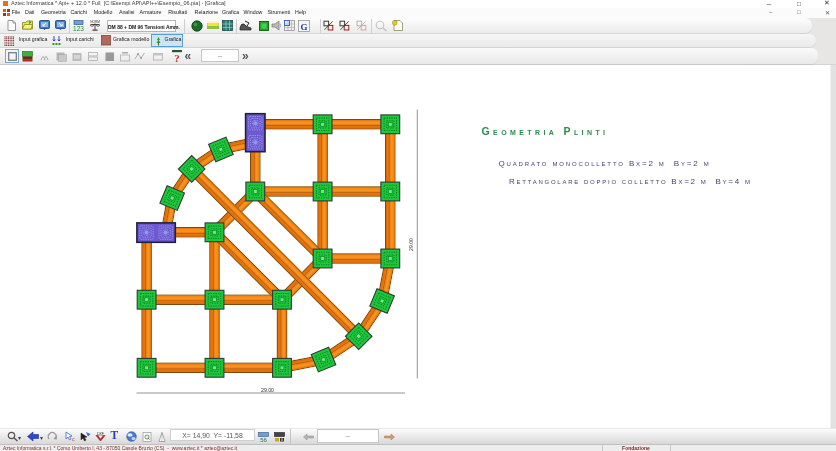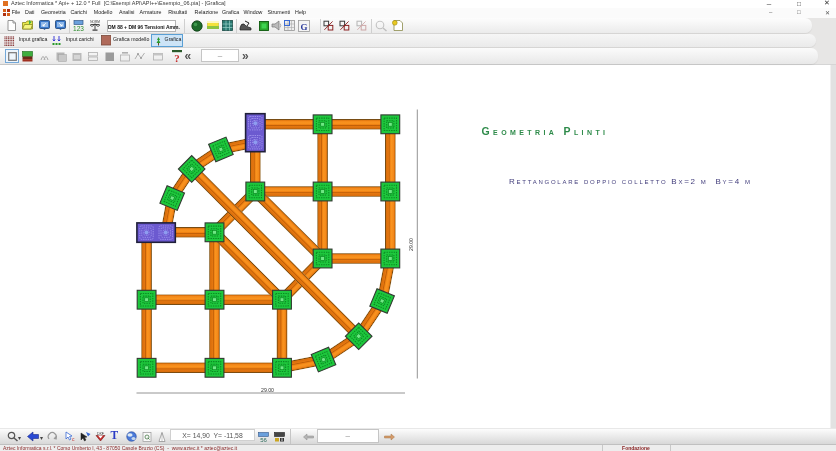--- a/index.html
+++ b/index.html
@@ -757,20 +757,21 @@
         <rect x="321.6" y="292.7" width="3.8" height="3.8" fill="#6ee884" stroke="#0a8a22" stroke-width="0.7"></rect>
       </g>
 
 <line x1="417.3" y1="44.5" x2="417.3" y2="313.5" stroke="#888" stroke-width="0.9"></line>
 <text x="413.4" y="179.5" font-size="5.2" fill="#333" text-anchor="middle" transform="rotate(-90 413.4 179.5)">29.00</text>
 <line x1="136.5" y1="328.0" x2="405" y2="328.0" stroke="#888" stroke-width="0.9"></line>
 <text x="267.5" y="326.5" font-size="5.2" fill="#333" text-anchor="middle">29.00</text>
 </svg>
   <div class="abs" style="left:830px;top:0;width:6px;height:363px;background:#e2e2e2;border-left:1px solid #f0f0f0"></div>
   <div class="gtxt" style="left:481.5px;top:60.900000000000006px;font-size:10.5px;letter-spacing:3.4px;color:#2e8b4a;font-weight:bold;font-variant:small-caps">Geometria Plinti</div>
+  <div class="gtxt" style="left:498.5px;top:94.5px;font-size:8px;letter-spacing:1.85px;color:#45407e;font-variant:small-caps">Quadrato monocolletto Bx=2 m&nbsp;&nbsp;By=2 m</div>
   <div class="gtxt" style="left:509px;top:112.5px;font-size:8px;letter-spacing:1.75px;color:#45407e;font-variant:small-caps">Rettangolare doppio colletto Bx=2 m&nbsp;&nbsp;By=4 m</div>
 </div>
 <div id="bottombar">
   <svg class="abs" style="left:6.5px;top:2.5px" width="12" height="11" viewBox="0 0 12 11">
       <circle cx="4.5" cy="4.5" r="3.2" fill="none" stroke="#555" stroke-width="1.2"></circle>
       <line x1="7" y1="7" x2="10.5" y2="10" stroke="#555" stroke-width="1.5"></line>
     </svg>
   <div class="abs" style="left:18px;top:5px;font-size:6px;color:#444">▾</div>
   <svg class="abs" style="left:26.5px;top:2.5px" width="12" height="11" viewBox="0 0 12 11">
       <path d="M0.5 5.5 L6 1 V3.5 H11.5 V7.5 H6 V10 Z" fill="#2a4ad4" stroke="#1a2a8a" stroke-width="0.6"></path>

